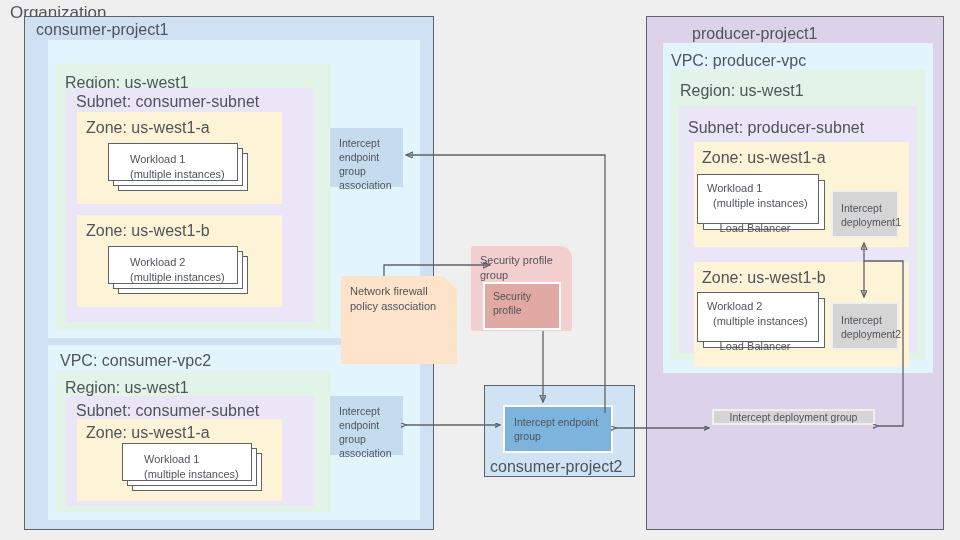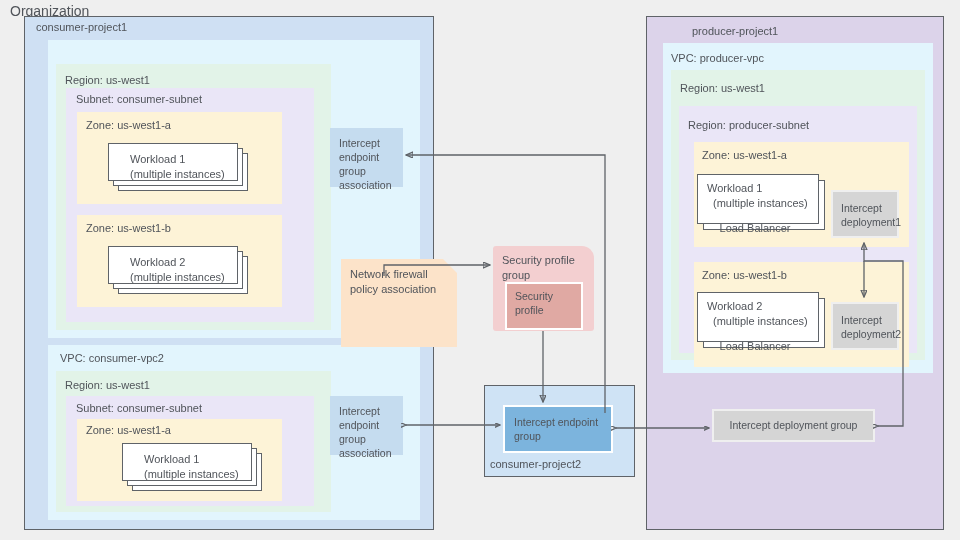--- a/index.html
+++ b/index.html
@@ -17,32 +17,32 @@
   .lbl{
     position:absolute;
     color:#50545a;
     font-size:11px;
     line-height:1.32;
     white-space:pre-line;
     box-sizing:border-box;
   }
 
   
-  .org-label{font-size:14px;color:#50545a;}
+  .org-label{font-size:17px;color:#50545a;}
   .proj{border:1.4px solid #5f6368;}
   .proj-consumer{background:#cfe0f3;}
   .proj-producer{background:#dcd3ea;}
   .vpc{background:#e2f5fd;}
   .region{background:#e2f3e8;}
   .subnet{background:#eae6f7;}
   .zone{background:#fdf3d7;}
 
   .c-title{
     position:absolute;
-    font-size:11px;
+    font-size:16px;
     color:#50545a;
     white-space:nowrap;
   }
 
   
   .stack{position:absolute;}
   .stack .sheet{
     position:absolute;
     background:#ffffff;
     border:1.3px solid #5f6368;
@@ -157,29 +157,29 @@
   <div class="node node-ieg-assoc" style="left:330px;top:128px;width:73px;height:59px;">Intercept
 endpoint
 group
 association</div>
 
   <div class="node node-ieg-assoc" style="left:330px;top:396px;width:73px;height:59px;">Intercept
 endpoint
 group
 association</div>
 
-  <div class="abs" style="left:341px;top:259px;width:116px;height:72px;">
+  <div class="abs" style="left:341px;top:276px;width:116px;height:72px;">
     <svg width="116" height="88" style="position:absolute;left:0;top:0;">
       <path d="M0,0 L102,0 L116,14 L116,88 L0,88 Z" fill="#fce3c9"></path>
     </svg>
     <div class="lbl" style="left:9px;top:8px;width:100px;">Network firewall
 policy association</div>
   </div>
 
-  <div class="node node-secprof-grp" style="left:493px;top:246px;width:101px;height:85px;padding:1px 9px;">
+  <div class="node node-secprof-grp" style="left:471px;top:246px;width:101px;height:85px;padding:1px 9px;">
     <div class="lbl" style="left:9px;top:7px;width:90px;">Security profile
 group</div>
     <div class="node node-secprof" style="left:12px;top:36px;width:78px;height:48px;padding:5px 8px;">Security
 profile</div>
   </div>
 
   <div class="abs proj2-box" style="left:484px;top:385px;width:151px;height:92px;"></div>
   <div class="node node-ieg" style="left:503px;top:405px;width:110px;height:48px;padding:8px 9px;">Intercept endpoint
 group</div>
   <div class="c-title" style="left:490px;top:458px;">consumer-project2</div>
@@ -187,21 +187,21 @@
   <div class="abs proj proj-producer" style="left:646px;top:16px;width:298px;height:514px;"></div>
   <div class="c-title" style="left:656px;top:25px;margin-left:36px;">producer-project1</div>
 
   <div class="abs vpc" style="left:663px;top:43px;width:270px;height:330px;"></div>
   <div class="c-title" style="left:671px;top:52px;">VPC: producer-vpc</div>
 
   <div class="abs region" style="left:671px;top:70px;width:254px;height:290px;"></div>
   <div class="c-title" style="left:680px;top:82px;">Region: us-west1</div>
 
   <div class="abs subnet" style="left:679px;top:106px;width:238px;height:247px;"></div>
-  <div class="c-title" style="left:688px;top:119px;">Region: producer-subnet</div>
+  <div class="c-title" style="left:688px;top:119px;">Subnet: producer-subnet</div>
 
   <div class="abs zone" style="left:694px;top:142px;width:215px;height:105px;"></div>
   <div class="c-title" style="left:702px;top:149px;">Zone: us-west1-a</div>
   <div class="stack" style="left:697px;top:174px;width:130px;height:58px;">
     <div class="sheet s2" style="width:122px;height:50px;left:6px;top:6px;"></div>
     <div class="sheet s1" style="width:122px;height:50px;"></div>
     <div class="wtext prod" style="width:122px;height:50px;">
       <div class="l1">Workload 1</div>
       <div class="l2">(multiple instances)</div>
       <div class="lb">Load Balancer</div>
@@ -217,21 +217,21 @@
     <div class="sheet s1" style="width:122px;height:50px;"></div>
     <div class="wtext prod" style="width:122px;height:50px;">
       <div class="l1">Workload 2</div>
       <div class="l2">(multiple instances)</div>
       <div class="lb">Load Balancer</div>
     </div>
   </div>
   <div class="node node-grey" style="left:831px;top:302px;width:68px;height:48px;padding:9px 8px;">Intercept
 deployment2</div>
 
-  <div class="node node-grey" style="left:712px;top:409px;width:163px;height:33px;padding:0;display:flex;align-items:center;justify-content:center;">Intercept deployment group</div>
+  <div class="node node-grey" style="left:712px;top:409px;width:163px;height:16px;padding:0;display:flex;align-items:center;justify-content:center;">Intercept deployment group</div>
 
   <svg class="wires">
     <defs>
       <marker id="ah" markerWidth="8" markerHeight="8" refX="7" refY="3" orient="auto" markerUnits="userSpaceOnUse">
         <path d="M0,0 L7,3 L0,6 z" fill="#5f6368" stroke="none"></path>
       </marker>
       <marker id="ahs" markerWidth="6" markerHeight="6" refX="5.5" refY="2.4" orient="auto" markerUnits="userSpaceOnUse">
         <path d="M0,0 L5.5,2.4 L0,4.8 z" fill="#5f6368" stroke="none"></path>
       </marker>
     </defs>

